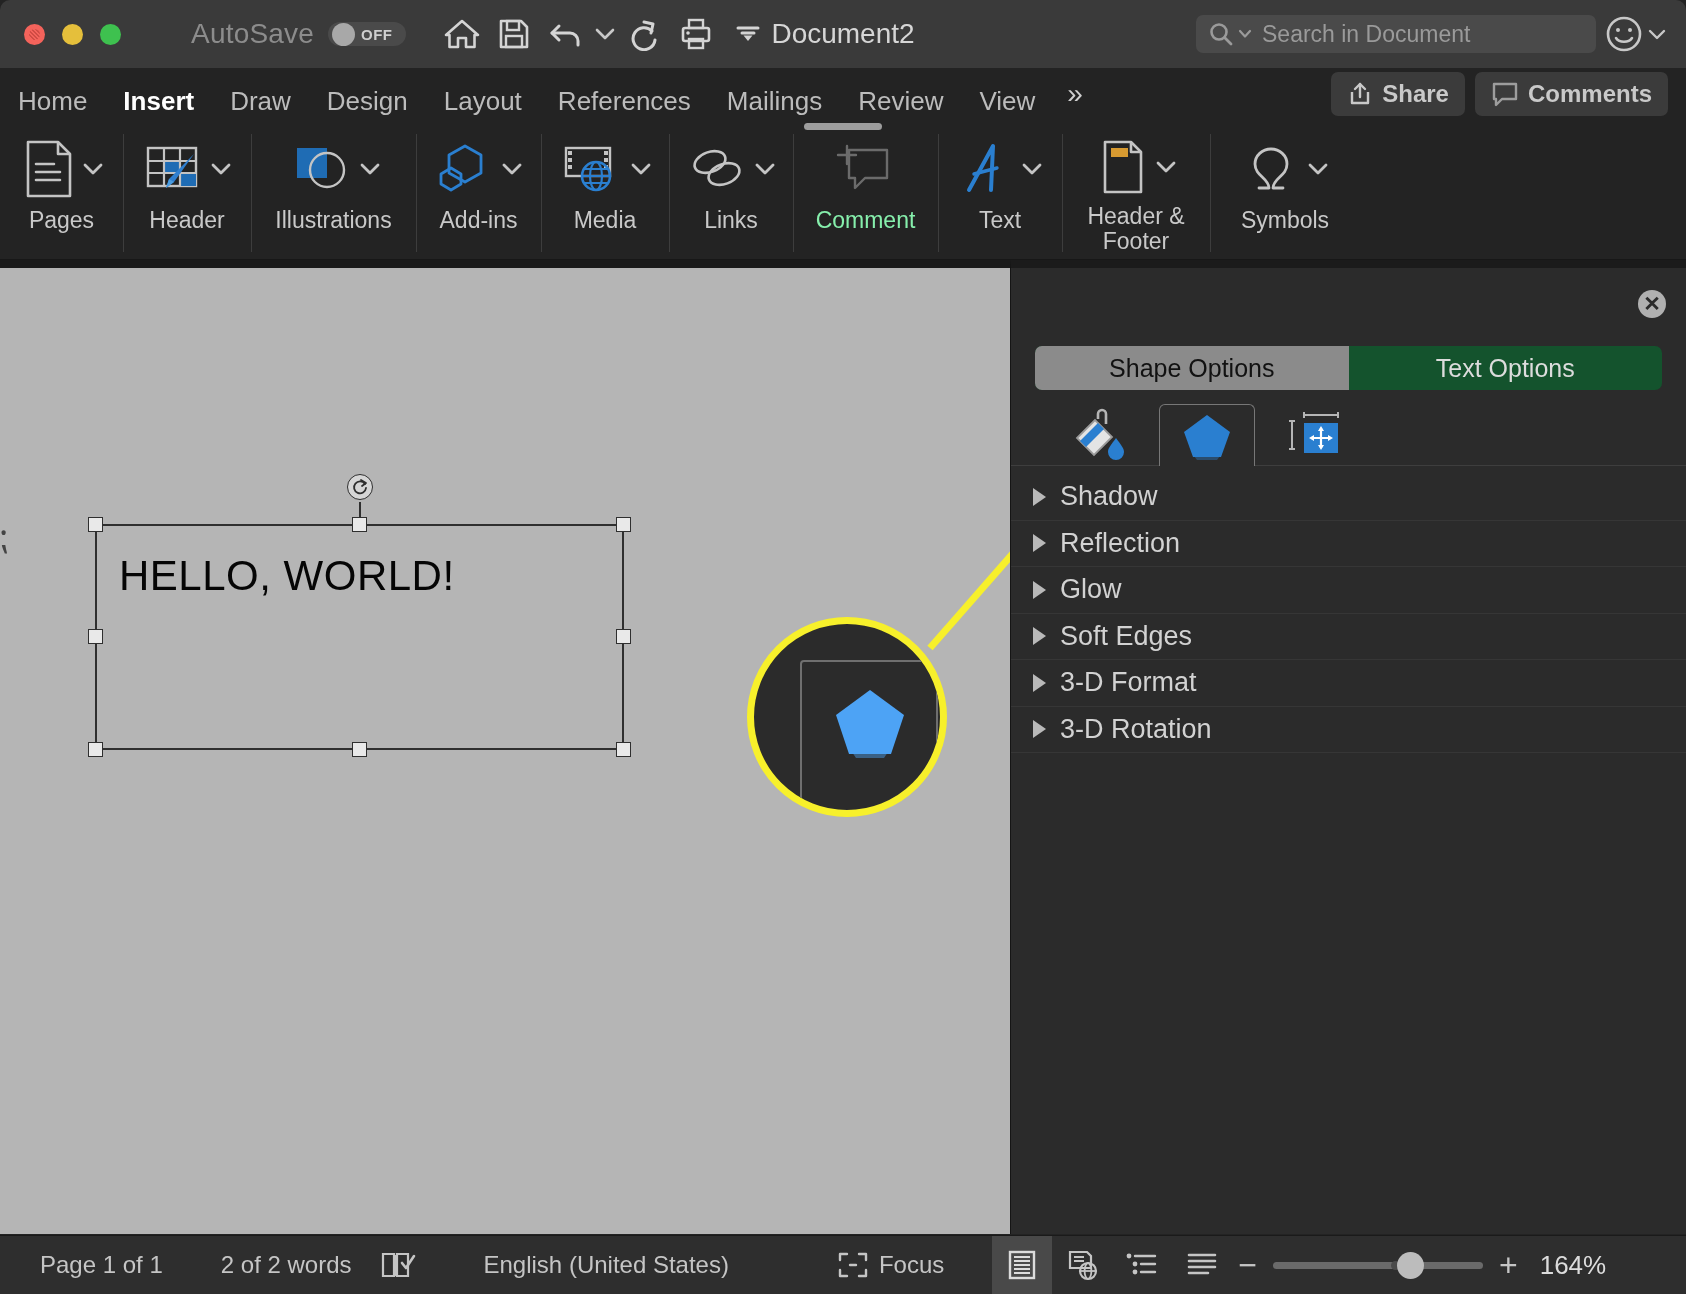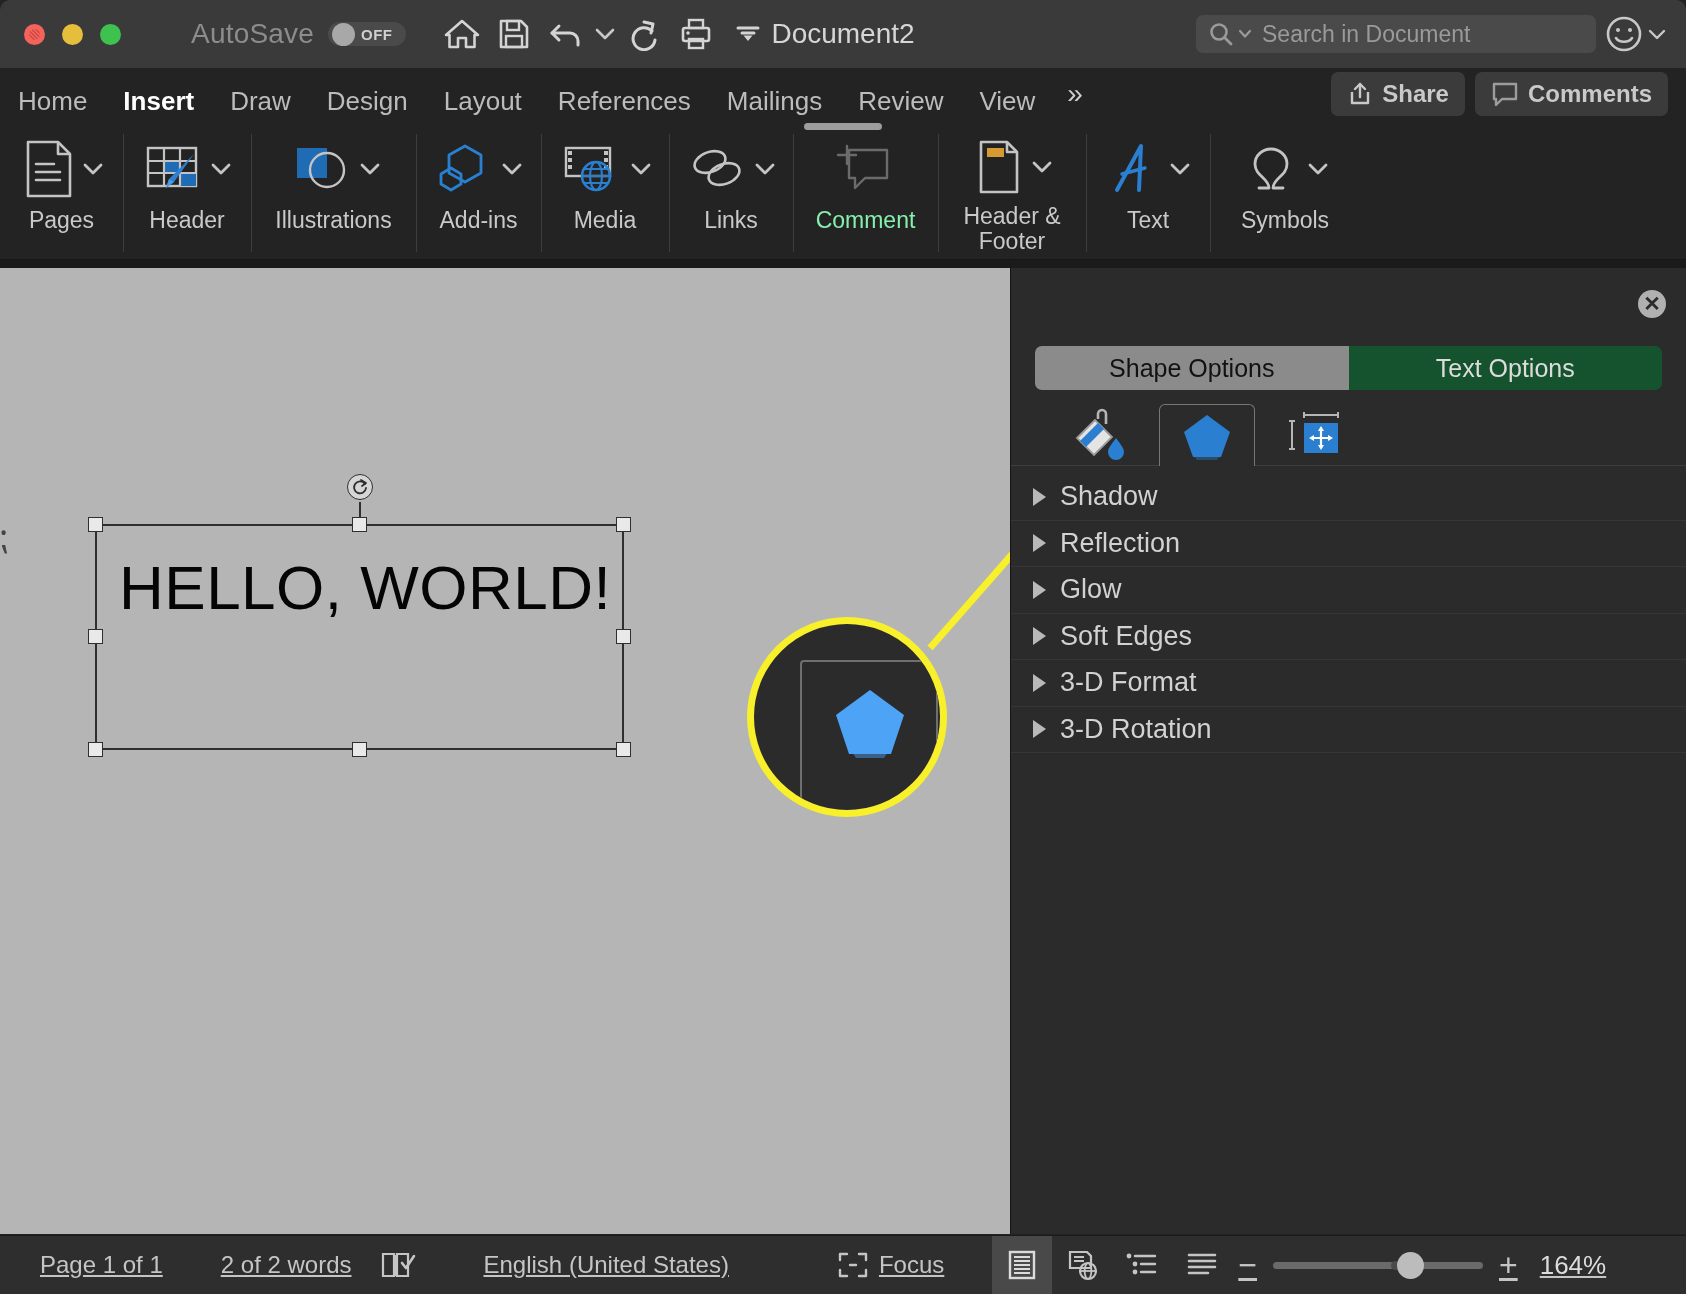--- a/index.html
+++ b/index.html
@@ -112,21 +112,21 @@
     background: #b5b5b5;
     border-top: 8px solid #1b1b1b;
   }
 
   .textbox {
     position: absolute; left: 95px; top: 256px; width: 529px; height: 226px;
     border: 2px solid #2f2f2f;
   }
   .tb-text {
     position: absolute; left: 22px; top: 26px;
-    font-size: 62px; color: #050505; white-space: nowrap;
+    font-size: 42px; color: #050505; white-space: nowrap;
     font-family: "Liberation Sans", sans-serif; letter-spacing: .5px;
   }
   .handle {
     position: absolute; width: 15px; height: 15px; background: #e9e9e9; border: 1.5px solid #2f2f2f;
   }
   .rot-stem { position:absolute; width:2px; height:22px; background:#2f2f2f; left:50%; top:-24px; transform:translateX(-50%); }
   .rot-handle {
     position: absolute; left: 50%; top: -52px; transform: translateX(-50%);
     width: 26px; height: 26px; border-radius: 50%; border: 1.5px solid #2f2f2f;
     background: #d6d6d6; display: flex; align-items: center; justify-content: center;
@@ -192,21 +192,20 @@
     border-bottom: 1px solid #363636; padding-left: 22px; gap: 14px;
   }
   .eff-tri { width: 0; height: 0; border-left: 13px solid #b9b9b9; border-top: 9px solid transparent; border-bottom: 9px solid transparent; }
   .eff-label { color: #d2d2d2; font-size: 27px; }
 
   
   .statusbar {
     position: absolute; left: 0; bottom: 0; width: 1686px; height: 59px;
     background: #2e2e2e; display: flex; align-items: center; color: #c5c5c5; font-size: 24px;
     border-top: 1px solid #1a1a1a;
-    text-decoration: underline;
   }
   .sb-item { display: flex; align-items: center; height: 59px; padding: 0 14px; gap: 10px; }
   .sb-viewbtn { width: 60px; height: 59px; display:flex; align-items:center; justify-content:center; }
   .sb-viewbtn.active { background: #494949; }
   .zoom-wrap { display: flex; align-items: center; gap: 16px; margin-left: 6px; }
   .zoom-track { width: 210px; height: 7px; border-radius: 4px; background: #6a6a6a; position: relative; }
   .zoom-track .fillmark { position:absolute; left: 118px; top: -1px; width: 9px; height: 9px; border-radius:50%; background:#4a4a4a; }
   .zoom-knob { position: absolute; left: 124px; top: -10px; width: 27px; height: 27px; border-radius: 50%; background: #bcbcbc; }
   .zoom-sign { font-size: 32px; color: #c5c5c5; line-height: 1; }
   .zoom-pct { font-size: 26px; color: #dcdcdc; margin-left: 6px; }
@@ -434,45 +433,45 @@
     <div class="rgroup disabled" style="width:145px">
       <div class="rg-iconrow">
         <svg width="70" height="62" viewBox="0 0 70 62">
           <path d="M18 12 H56 V40 H34 L24 50 V40 H18 Z" fill="none" stroke="#6b6b6b" stroke-width="2.4" stroke-linejoin="round"></path>
           <path d="M16 8 V26 M7 17 H25" stroke="#6b6b6b" stroke-width="2.4" stroke-linecap="round"></path>
         </svg>
       </div>
       <div class="rg-label">Comment</div>
     </div>
 
+    <div class="rgroup" style="width:124px">
+      <div class="rg-iconrow">
+        <svg width="58" height="62" viewBox="0 0 58 62">
+          <path d="M12 52 L36 8 L34 52" fill="none" stroke="#2a7fd0" stroke-width="4" stroke-linecap="round" stroke-linejoin="round"></path>
+          <path d="M17 36 L40 30" fill="none" stroke="#2a7fd0" stroke-width="3.4" stroke-linecap="round"></path>
+        </svg>
+        <svg width="22" height="15" viewBox="0 0 22 15">
+            <path d="M3 3 L11 11 L19 3" fill="none" stroke="#c4c4c4" stroke-width="2.8" stroke-linecap="round" stroke-linejoin="round"></path>
+          </svg>
+      </div>
+      <div class="rg-label">Text</div>
+    </div>
+
     <div class="rgroup" style="width:148px">
       <div class="rg-iconrow">
         <svg width="54" height="62" viewBox="0 0 54 62">
           <path d="M10 6 H36 L46 16 V56 H10 Z" fill="none" stroke="#c4c4c4" stroke-width="2.6" stroke-linejoin="round"></path>
           <path d="M36 6 V16 H46" fill="none" stroke="#c4c4c4" stroke-width="2.6" stroke-linejoin="round"></path>
           <rect x="16" y="12" width="17" height="9" fill="#d79a31"></rect>
         </svg>
         <svg width="22" height="15" viewBox="0 0 22 15">
             <path d="M3 3 L11 11 L19 3" fill="none" stroke="#c4c4c4" stroke-width="2.8" stroke-linecap="round" stroke-linejoin="round"></path>
           </svg>
       </div>
       <div class="rg-label">Header &amp; Footer</div>
-    </div>
-
-    <div class="rgroup" style="width:124px">
-      <div class="rg-iconrow">
-        <svg width="58" height="62" viewBox="0 0 58 62">
-          <path d="M12 52 L36 8 L34 52" fill="none" stroke="#2a7fd0" stroke-width="4" stroke-linecap="round" stroke-linejoin="round"></path>
-          <path d="M17 36 L40 30" fill="none" stroke="#2a7fd0" stroke-width="3.4" stroke-linecap="round"></path>
-        </svg>
-        <svg width="22" height="15" viewBox="0 0 22 15">
-            <path d="M3 3 L11 11 L19 3" fill="none" stroke="#c4c4c4" stroke-width="2.8" stroke-linecap="round" stroke-linejoin="round"></path>
-          </svg>
-      </div>
-      <div class="rg-label">Text</div>
     </div>
 
     <div class="rgroup" style="width:150px">
       <div class="rg-iconrow">
         <svg width="60" height="62" viewBox="0 0 60 62">
           <path d="M18 50 H28 C28 40 14 38 14 26 a16 15 0 0 1 32 0 c0 12 -14 14 -14 24 H42" fill="none" stroke="#c4c4c4" stroke-width="2.8" stroke-linecap="round" stroke-linejoin="round"></path>
         </svg>
         <svg width="22" height="15" viewBox="0 0 22 15">
             <path d="M3 3 L11 11 L19 3" fill="none" stroke="#c4c4c4" stroke-width="2.8" stroke-linecap="round" stroke-linejoin="round"></path>
           </svg>

